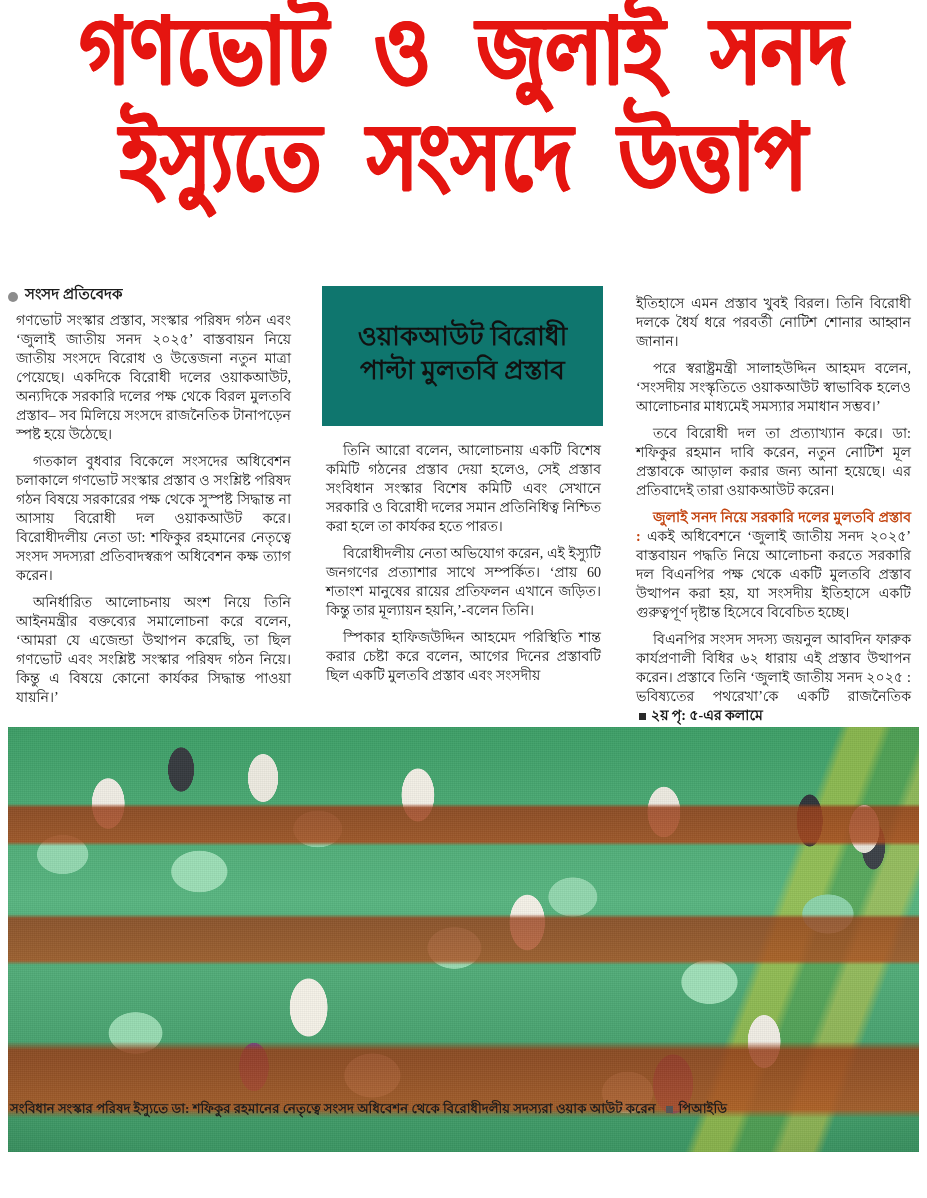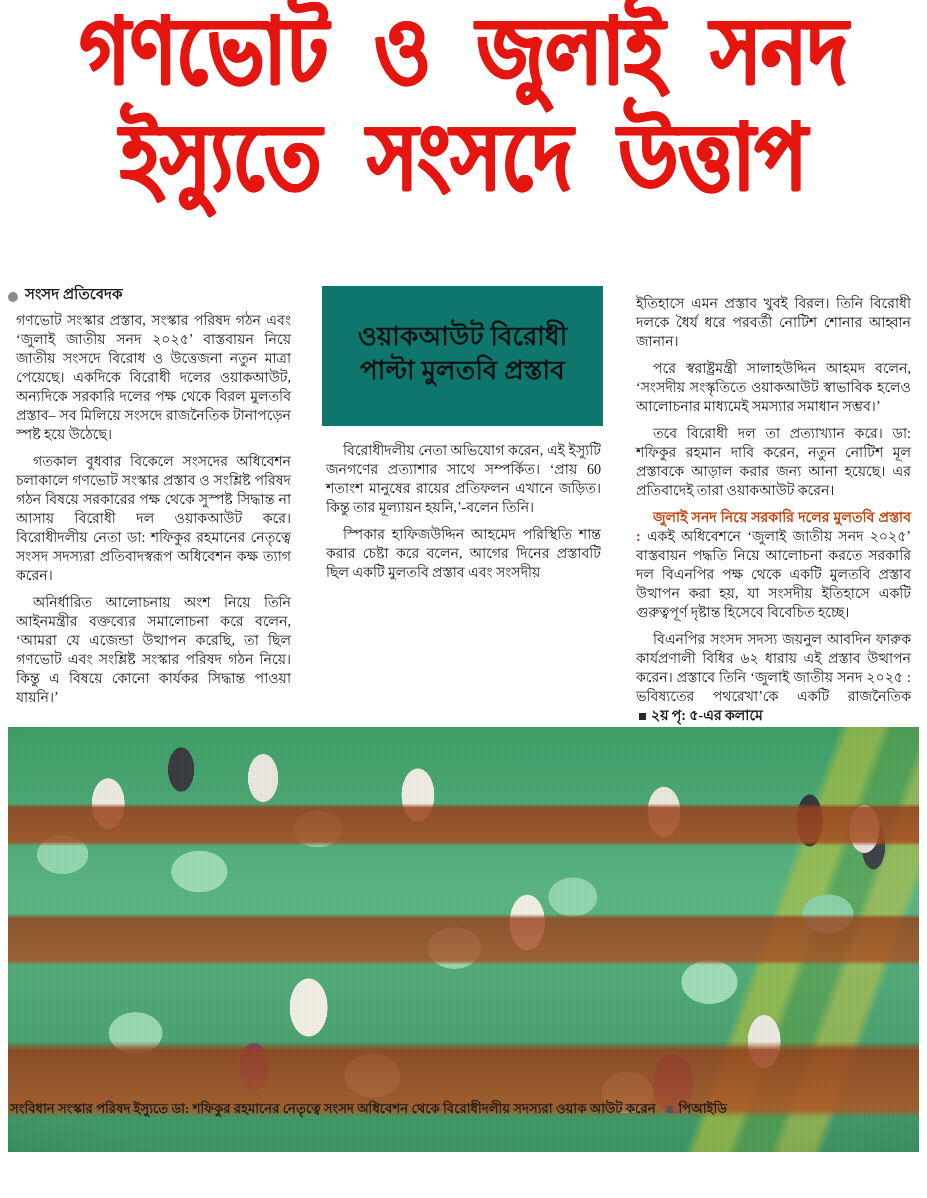--- a/index.html
+++ b/index.html
@@ -261,20 +261,21 @@
     <p class="body first">গণভোট সংস্কার প্রস্তাব, সংস্কার পরিষদ গঠন এবং ‘জুলাই জাতীয় সনদ ২০২৫’ বাস্তবায়ন নিয়ে জাতীয় সংসদে বিরোধ ও উত্তেজনা নতুন মাত্রা পেয়েছে। একদিকে বিরোধী দলের ওয়াকআউট, অন্যদিকে সরকারি দলের পক্ষ থেকে বিরল মুলতবি প্রস্তাব– সব মিলিয়ে সংসদে রাজনৈতিক টানাপড়েন স্পষ্ট হয়ে উঠেছে।</p>
     <p class="body">গতকাল বুধবার বিকেলে সংসদের অধিবেশন চলাকালে গণভোট সংস্কার প্রস্তাব ও সংশ্লিষ্ট পরিষদ গঠন বিষয়ে সরকারের পক্ষ থেকে সুস্পষ্ট সিদ্ধান্ত না আসায় বিরোধী দল ওয়াকআউট করে। বিরোধীদলীয় নেতা ডা: শফিকুর রহমানের নেতৃত্বে সংসদ সদস্যরা প্রতিবাদস্বরূপ অধিবেশন কক্ষ ত্যাগ করেন।</p>
     <p class="body">অনির্ধারিত আলোচনায় অংশ নিয়ে তিনি আইনমন্ত্রীর বক্তব্যের সমালোচনা করে বলেন, ‘আমরা যে এজেন্ডা উত্থাপন করেছি, তা ছিল গণভোট এবং সংশ্লিষ্ট সংস্কার পরিষদ গঠন নিয়ে। কিন্তু এ বিষয়ে কোনো কার্যকর সিদ্ধান্ত পাওয়া যায়নি।’</p>
   </div>
 
   <div class="col">
     <div class="kicker-box">
       <span class="kline">ওয়াকআউট বিরোধী</span>
       <span class="kline">পাল্টা মুলতবি প্রস্তাব</span>
     </div>
+    <p class="body">তিনি আরো বলেন, আলোচনায় একটি বিশেষ কমিটি গঠনের প্রস্তাব দেয়া হলেও, সেই প্রস্তাব সংবিধান সংস্কার বিশেষ কমিটি এবং সেখানে সরকারি ও বিরোধী দলের সমান প্রতিনিধিত্ব নিশ্চিত করা হলে তা কার্যকর হতে পারত।</p>
     <p class="body">বিরোধীদলীয় নেতা অভিযোগ করেন, এই ইস্যুটি জনগণের প্রত্যাশার সাথে সম্পর্কিত। ‘প্রায় 60 শতাংশ মানুষের রায়ের প্রতিফলন এখানে জড়িত। কিন্তু তার মূল্যায়ন হয়নি,’-বলেন তিনি।</p>
     <p class="body">স্পিকার হাফিজউদ্দিন আহমেদ পরিস্থিতি শান্ত করার চেষ্টা করে বলেন, আগের দিনের প্রস্তাবটি ছিল একটি মুলতবি প্রস্তাব এবং সংসদীয়</p>
   </div>
 
   <div class="col">
     <p class="body first">ইতিহাসে এমন প্রস্তাব খুবই বিরল। তিনি বিরোধী দলকে ধৈর্য ধরে পরবর্তী নোটিশ শোনার আহ্বান জানান।</p>
     <p class="body">পরে স্বরাষ্ট্রমন্ত্রী সালাহউদ্দিন আহমদ বলেন, ‘সংসদীয় সংস্কৃতিতে ওয়াকআউট স্বাভাবিক হলেও আলোচনার মাধ্যমেই সমস্যার সমাধান সম্ভব।’</p>
     <p class="body">তবে বিরোধী দল তা প্রত্যাখ্যান করে। ডা: শফিকুর রহমান দাবি করেন, নতুন নোটিশ মূল প্রস্তাবকে আড়াল করার জন্য আনা হয়েছে। এর প্রতিবাদেই তারা ওয়াকআউট করেন।</p>
     <p class="body"><span class="subhead-run">জুলাই সনদ নিয়ে সরকারি দলের মুলতবি প্রস্তাব :</span><span> একই অধিবেশনে ‘জুলাই জাতীয় সনদ ২০২৫’ বাস্তবায়ন পদ্ধতি নিয়ে আলোচনা করতে সরকারি দল বিএনপির পক্ষ থেকে একটি মুলতবি প্রস্তাব উত্থাপন করা হয়, যা সংসদীয় ইতিহাসে একটি গুরুত্বপূর্ণ দৃষ্টান্ত হিসেবে বিবেচিত হচ্ছে।</span></p>
     <p class="body"><span>বিএনপির সংসদ সদস্য জয়নুল আবদিন ফারুক কার্যপ্রণালী বিধির ৬২ ধারায় এই প্রস্তাব উত্থাপন করেন। প্রস্তাবে তিনি ‘জুলাই জাতীয় সনদ ২০২৫ : ভবিষ্যতের পথরেখা’কে একটি রাজনৈতিক</span><span class="jump"><span class="sq"></span><span>২য় পৃ: ৫-এর কলামে</span></span></p>

